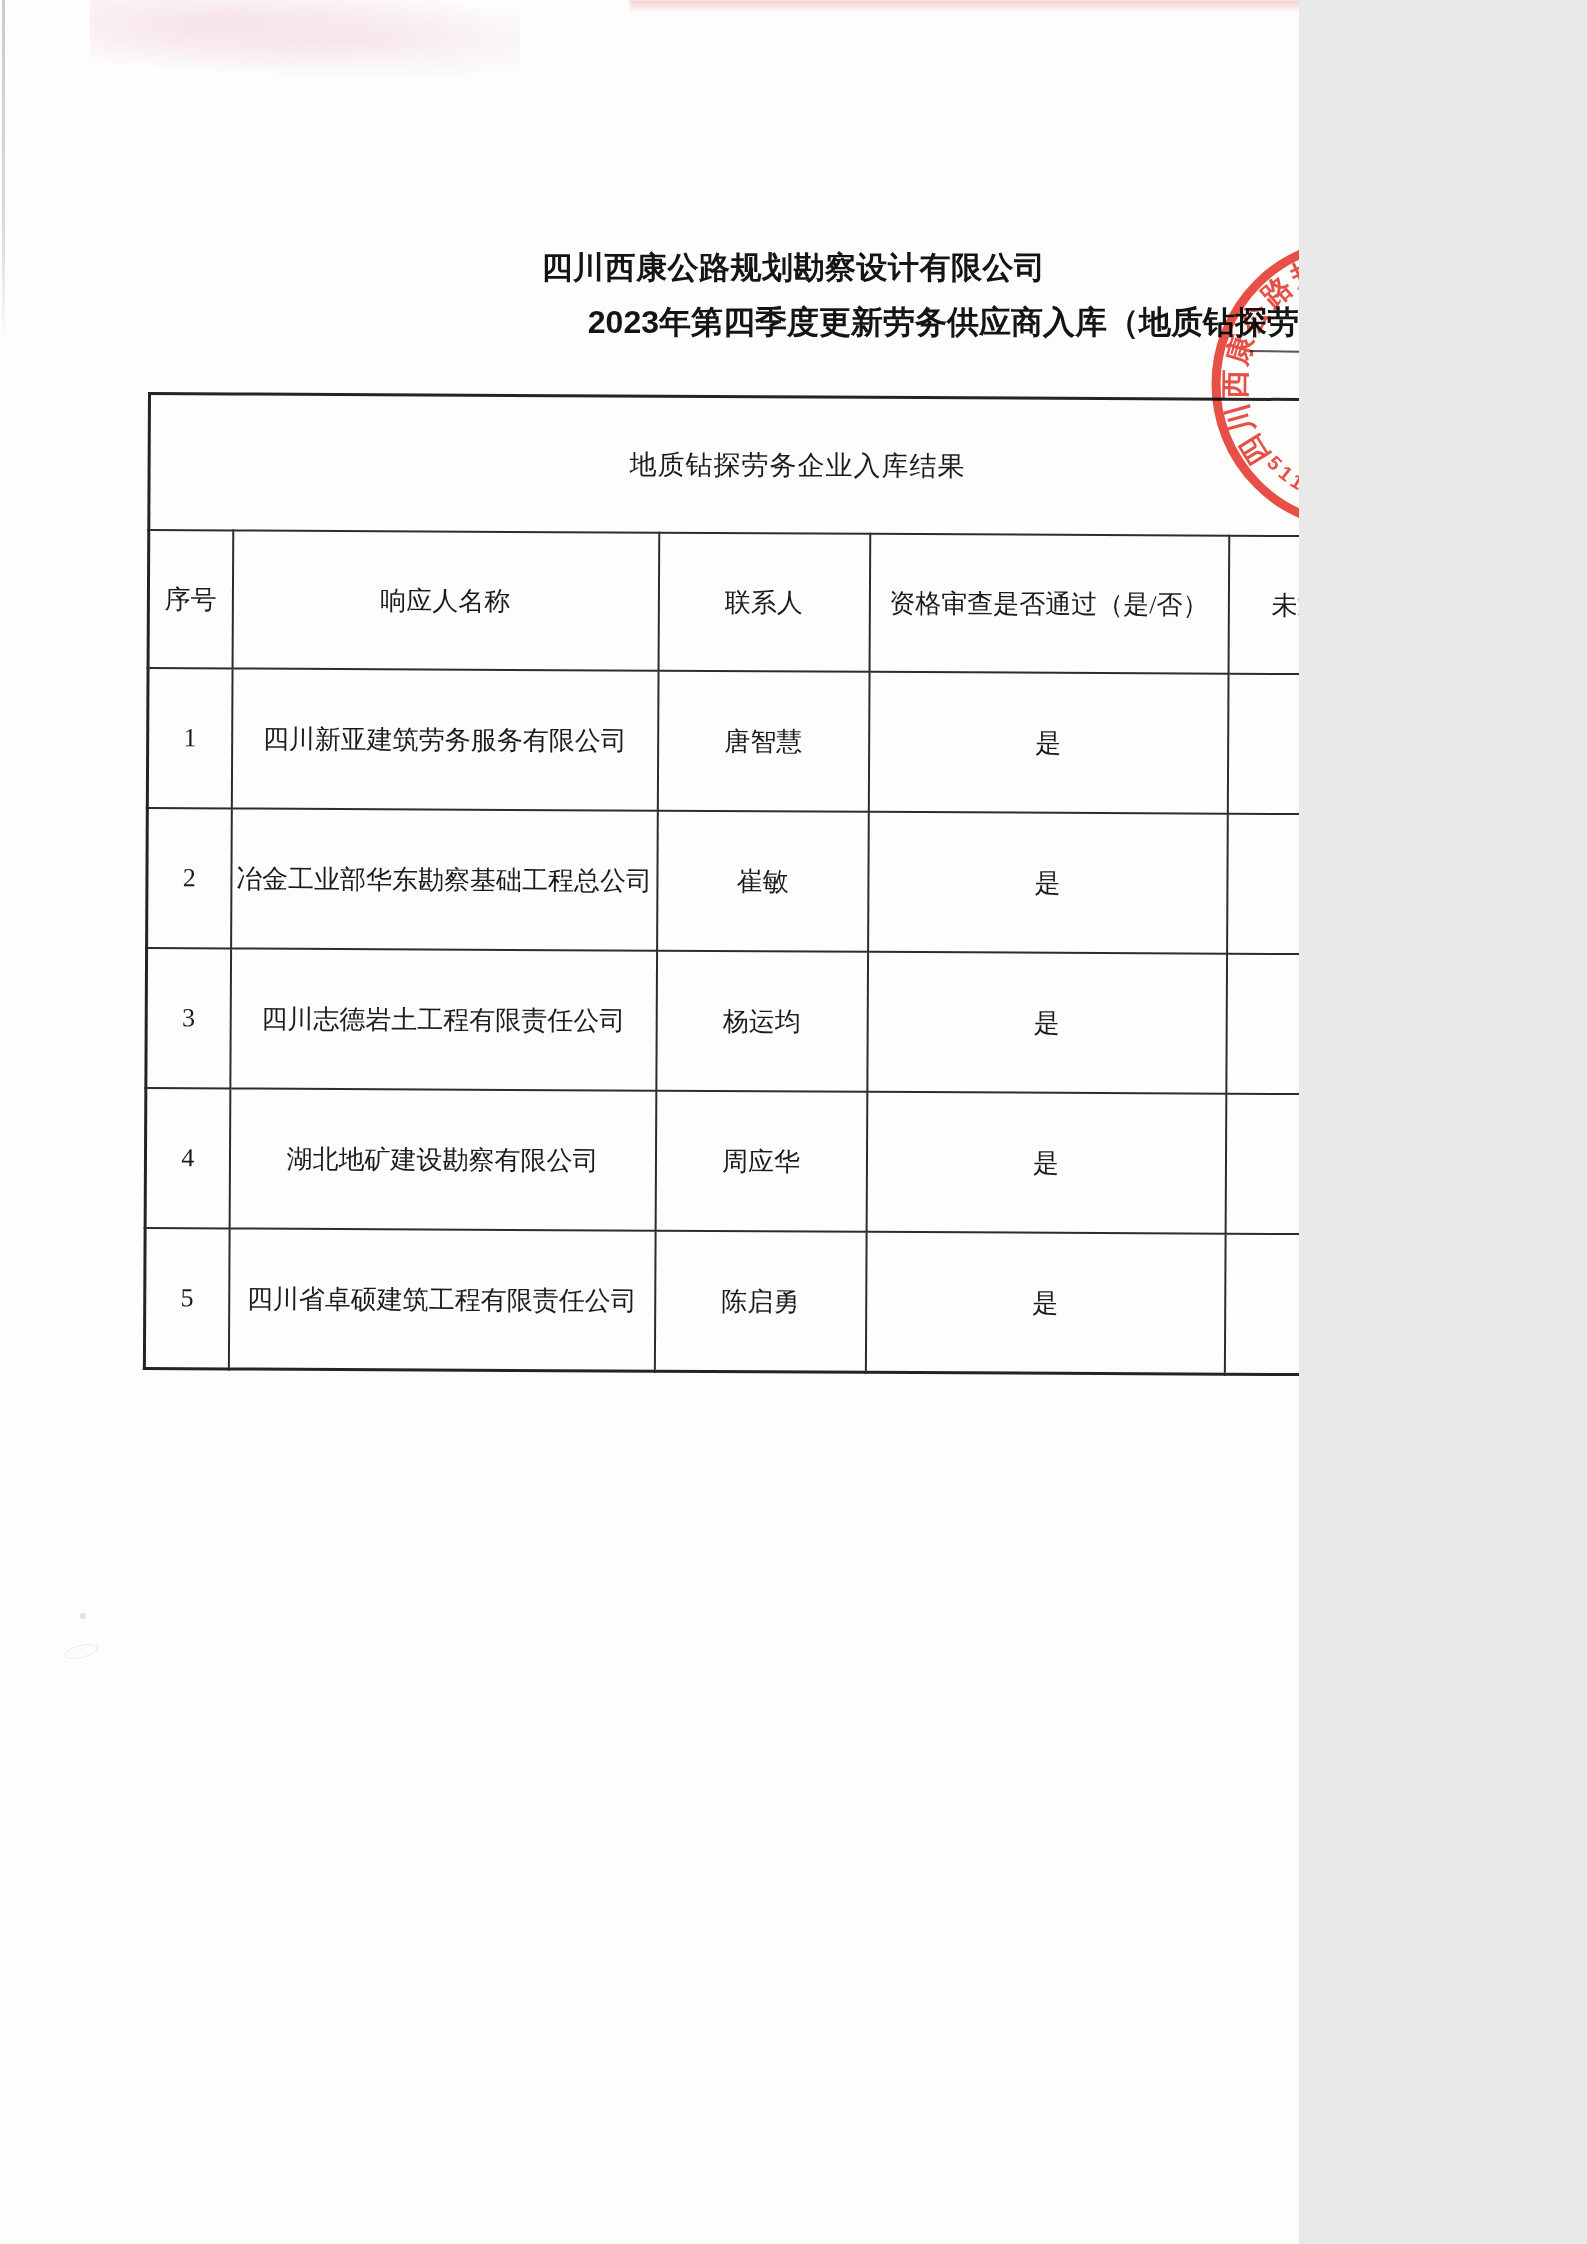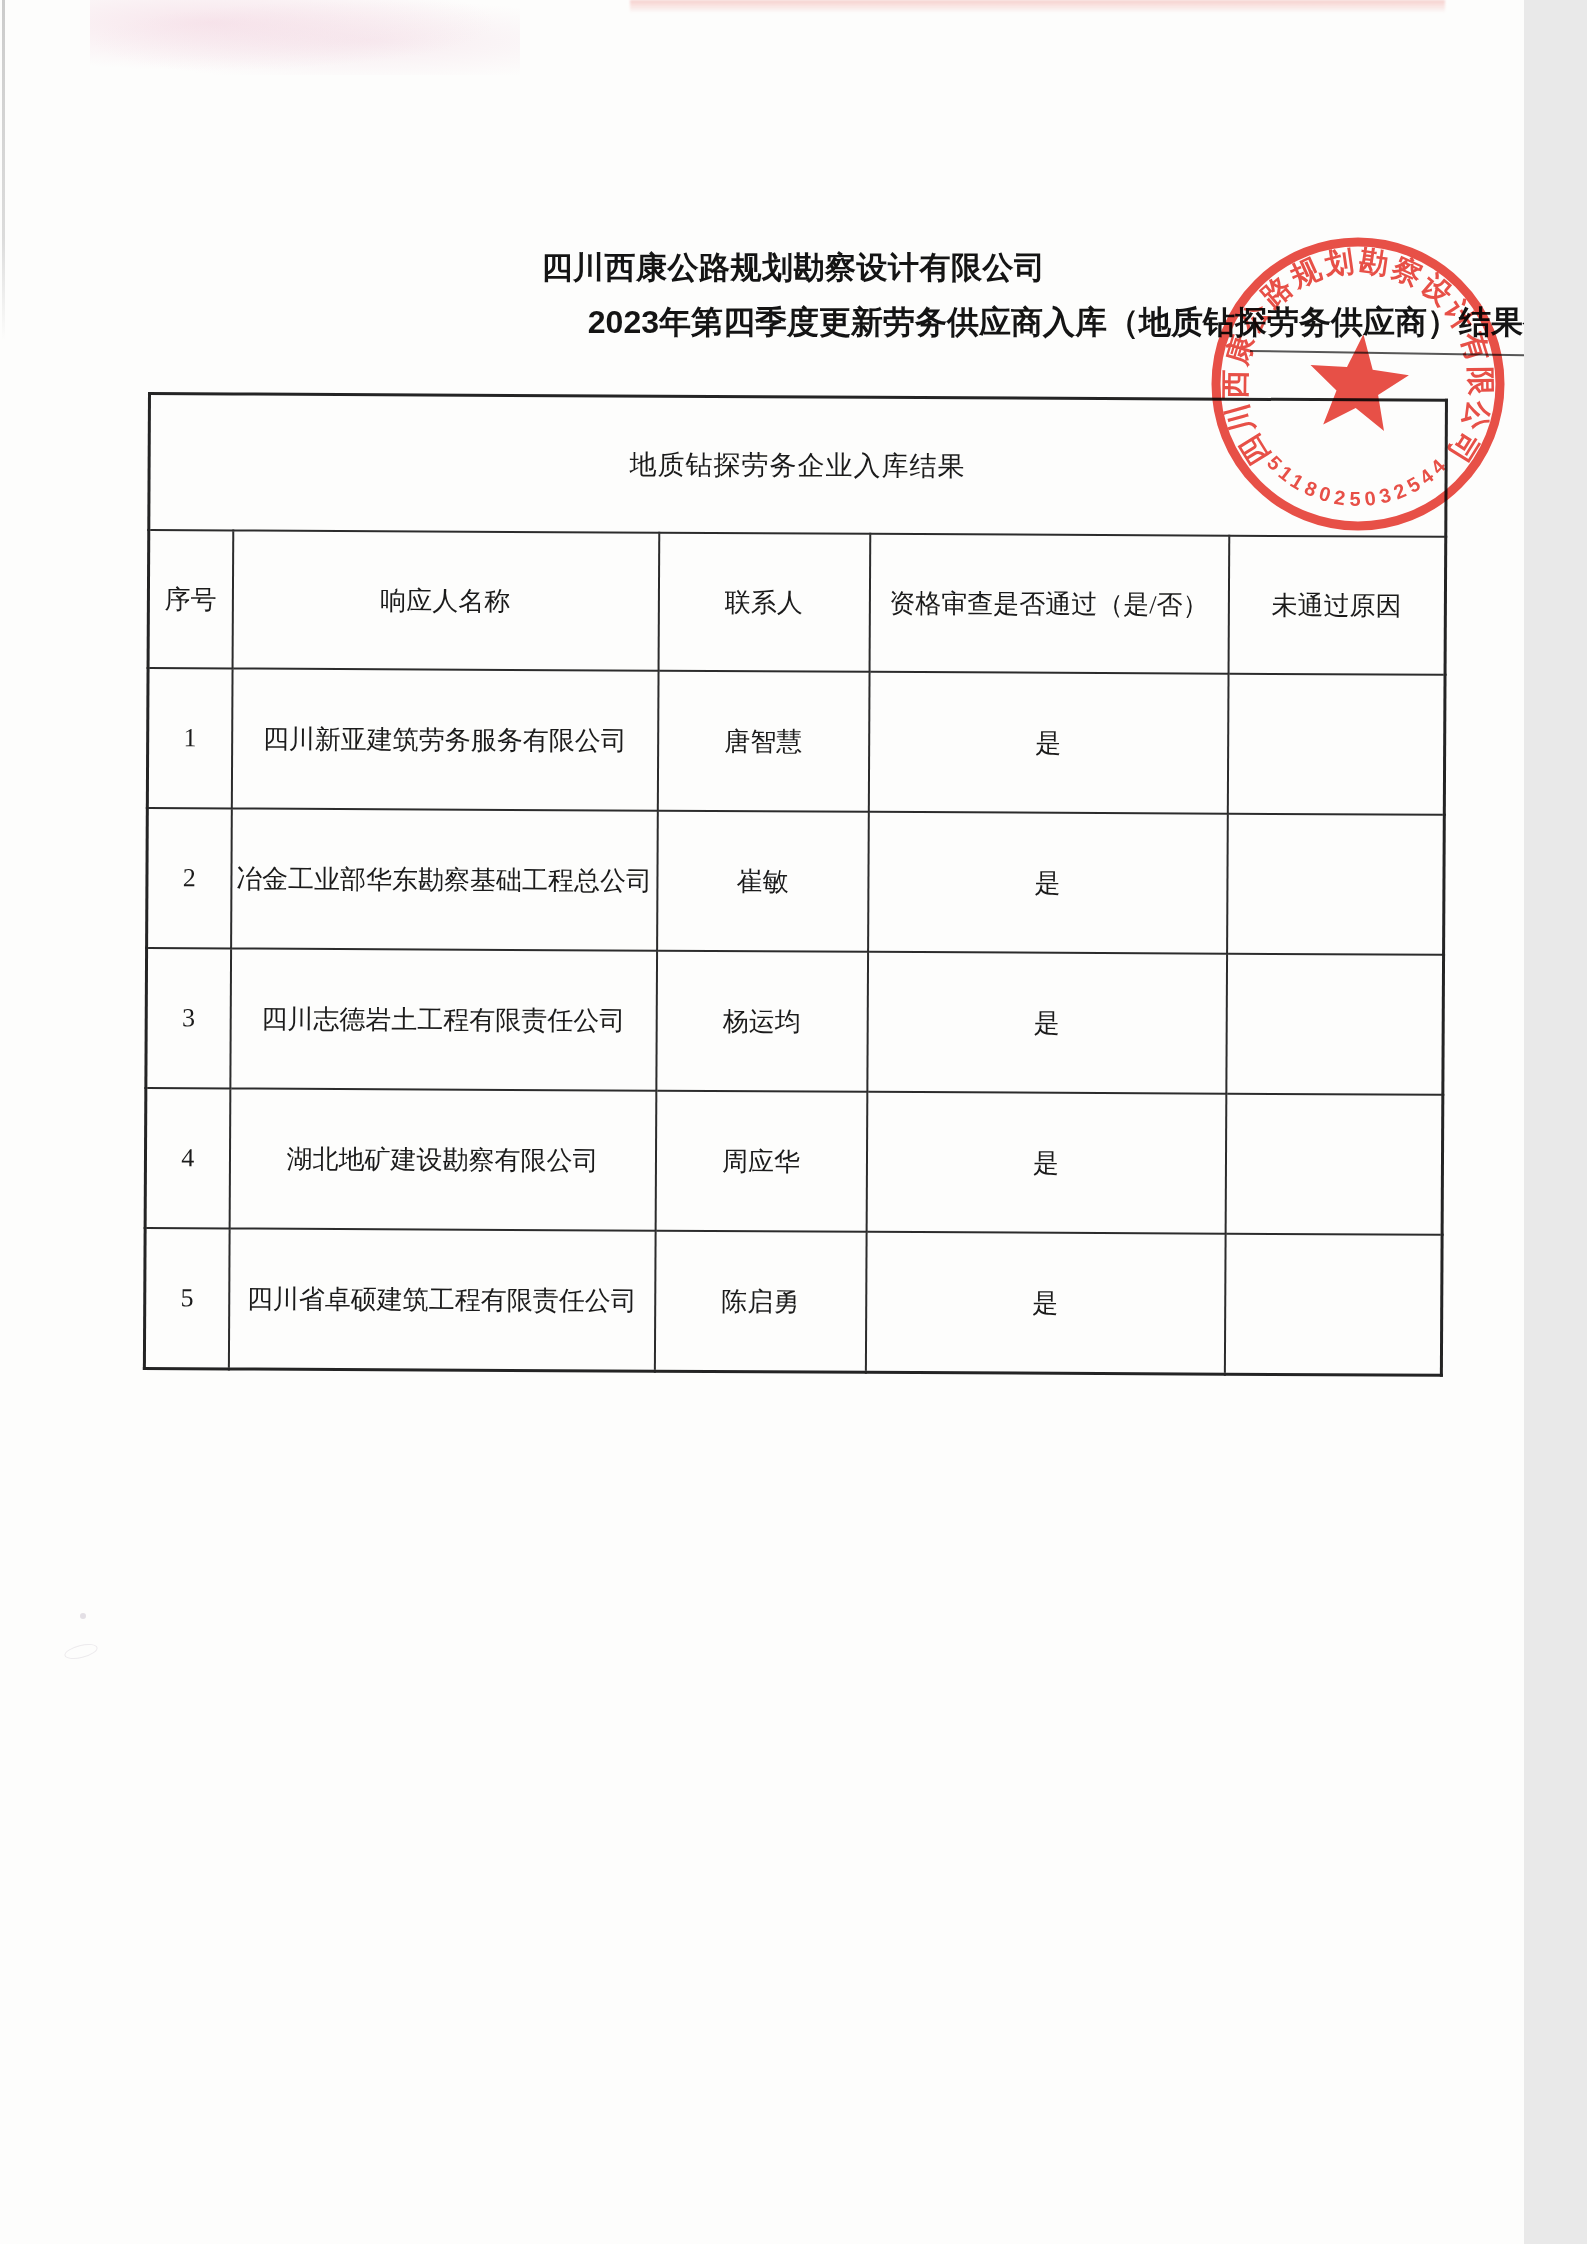--- a/index.html
+++ b/index.html
@@ -2,21 +2,21 @@
 <html><head>
 <meta charset="utf-8">
 <style>
   html,body { margin:0; padding:0; }
   body {
     width:1587px; height:2244px;
     background:#e9e9e9;
     font-family:"Liberation Sans","DejaVu Sans",sans-serif;
   }
   .page {
-    position:relative; width:1524px; height:2244px;
+    position:relative; width:1299px; height:2244px;
     background:#fdfdfc; overflow:hidden;
   }
 
   
   .left-edge-line {
     position:absolute; left:2px; top:0; width:3px; height:340px;
     background:linear-gradient(to bottom,#a3a3a3 0%,#c0c0c0 70%,rgba(192,192,192,0) 100%);
     opacity:.55;
   }
   .topleft-smudge {

